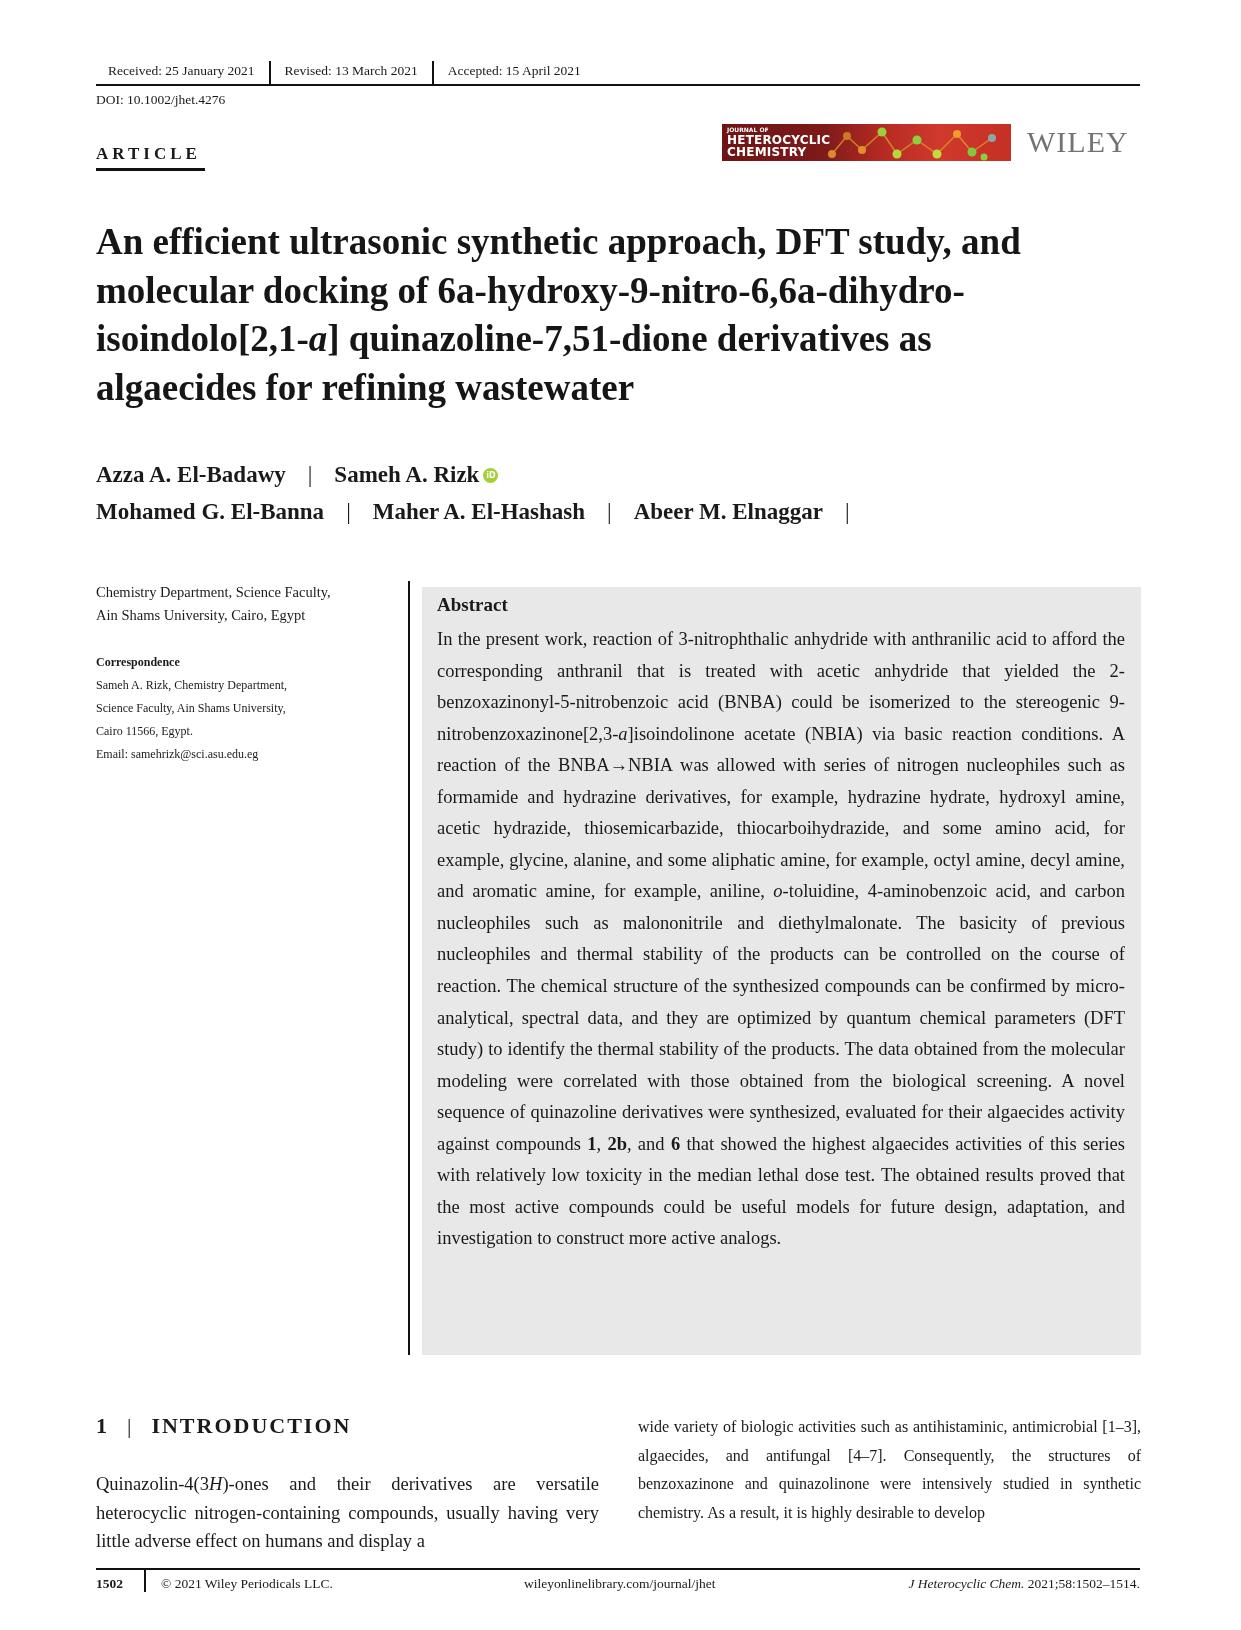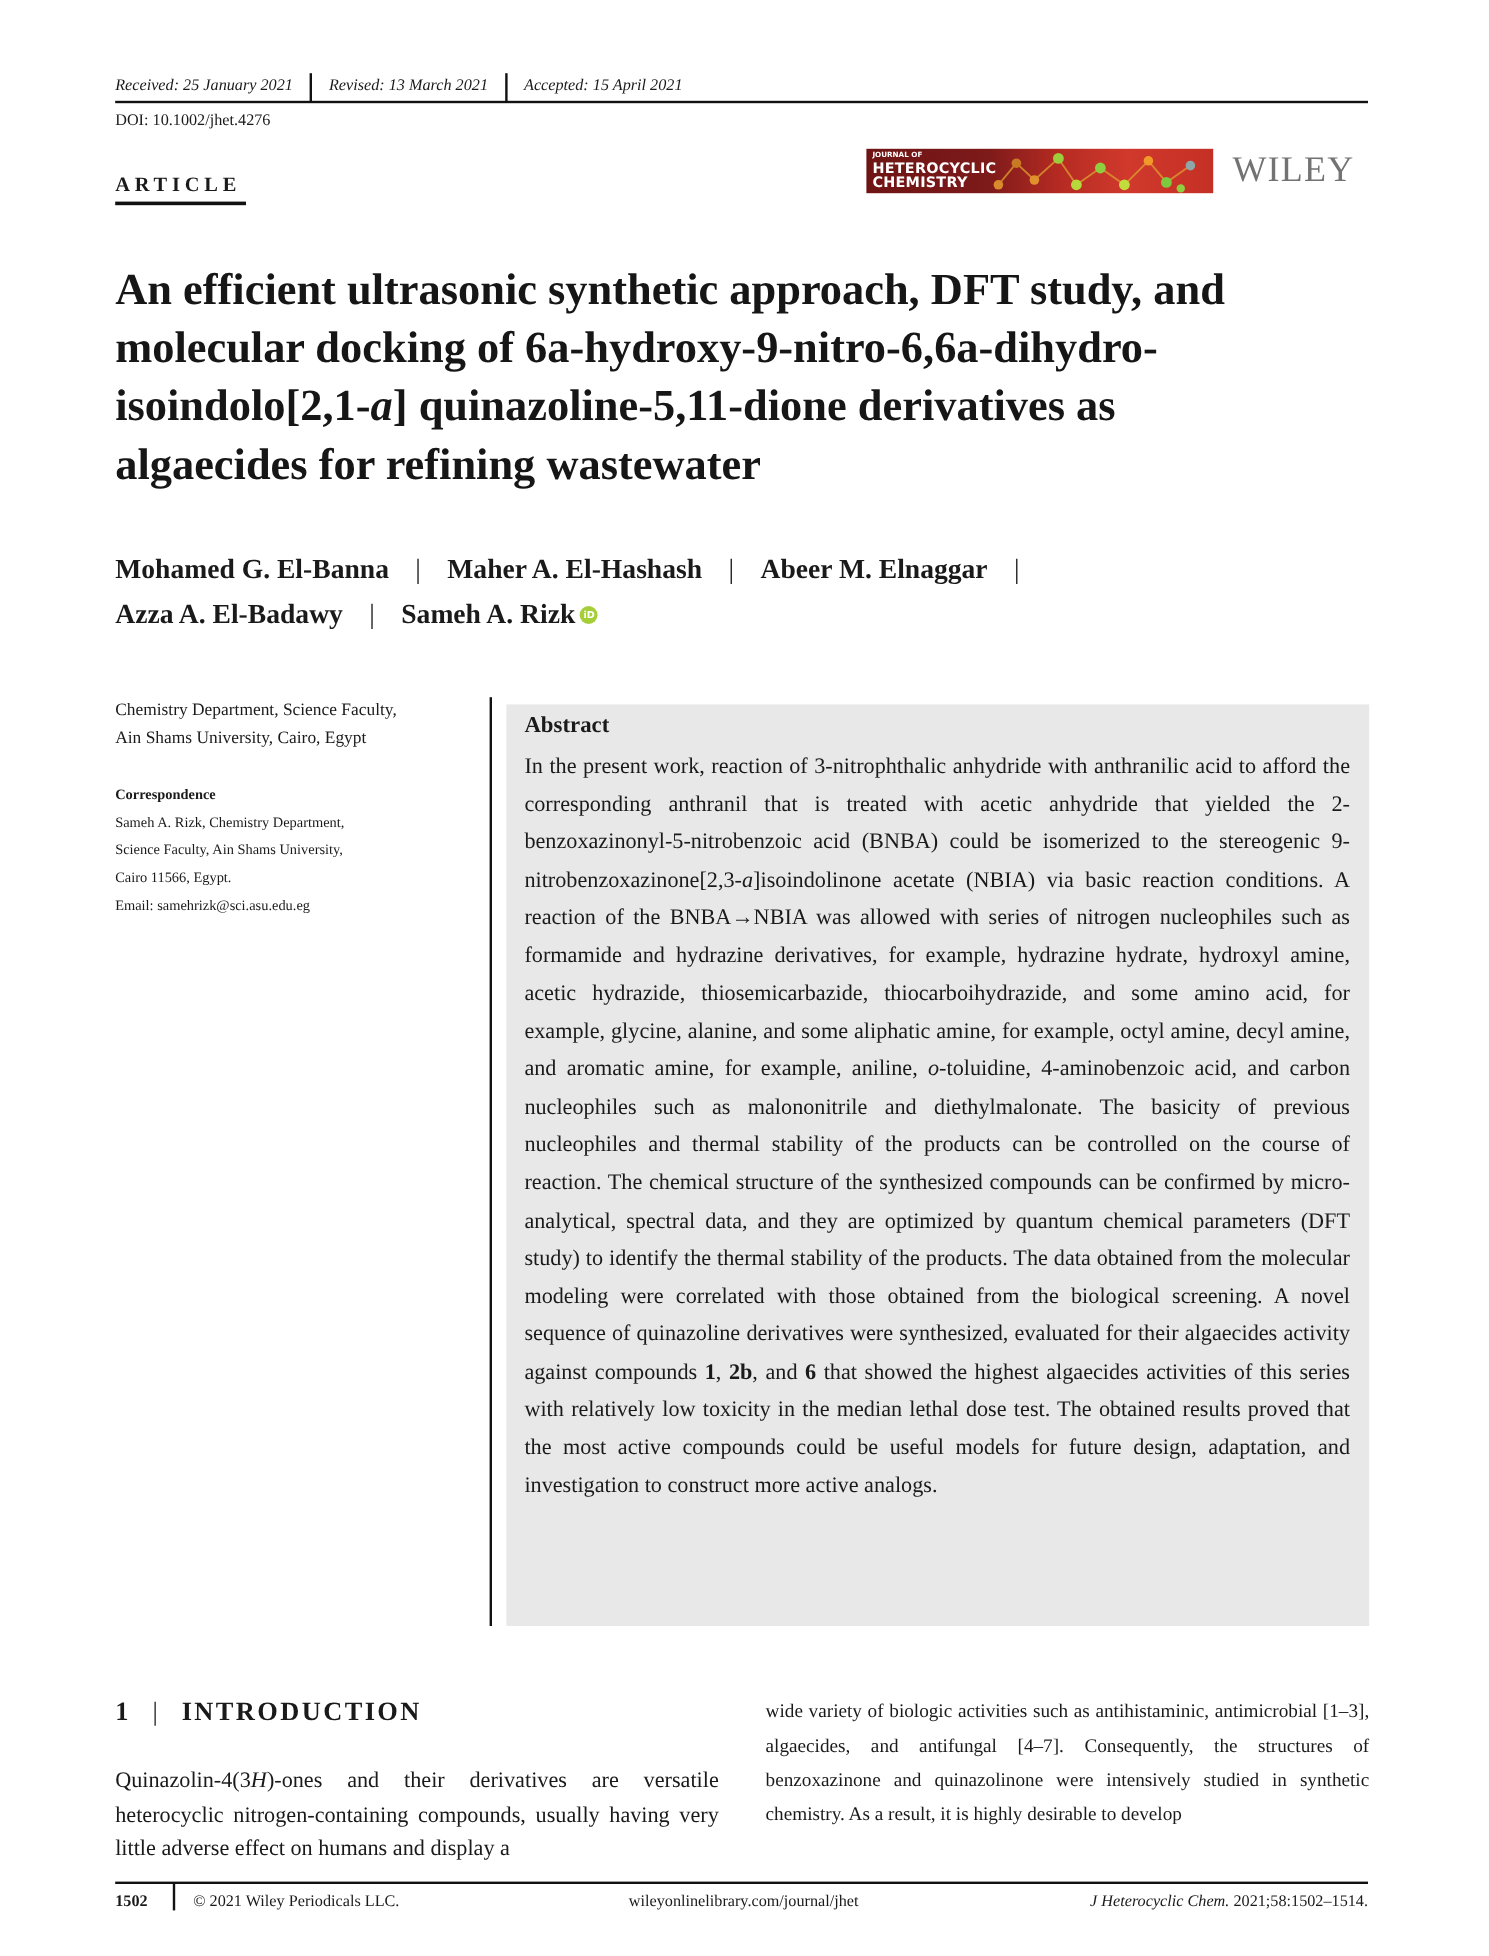--- a/index.html
+++ b/index.html
@@ -1,22 +1,22 @@
 <!DOCTYPE html>
 <html><head>
 <meta charset="utf-8">
 <style>
   html, body { margin: 0; padding: 0; background: #ffffff; }
   body { width: 1241px; height: 1630px; position: relative; overflow: hidden;
          font-family: "Liberation Serif", "DejaVu Serif", serif; color: #1a1a1a; }
   .abs { position: absolute; }
 
   
-  .dates { left: 96px; top: 61px; width: 1044px; height: 24px; display: flex; align-items: flex-start;
-           font-size: 13.5px; font-style: italic; }
+  .dates { left: 108px; top: 61px; width: 1044px; height: 24px; display: flex; align-items: flex-start;
+           font-size: 13.5px; }
   .dates .d { padding: 0 14px; line-height: 20px; border-left: 2px solid #111; height: 24px; }
   .dates .d:first-child { padding-left: 0; border-left: none; }
   .rule-top { left: 96px; top: 84px; width: 1044px; height: 2px; background: #111; }
   .doi { left: 96px; top: 92px; font-size: 13.5px; }
   .article { left: 96px; top: 144px; font-size: 17px; font-weight: bold; letter-spacing: 4px; }
   .article-ul { left: 96px; top: 168px; width: 109px; height: 3px; background: #111; }
 
   .journal-banner { left: 722px; top: 124px; width: 289px; height: 37px;
     background: linear-gradient(90deg, #6e1414 0%, #7d1a1a 35%, #b42a22 55%, #d0392c 75%, #c53025 100%);
     overflow: hidden; }
@@ -107,30 +107,30 @@
     <span class="s">JOURNAL OF</span>
     <span class="b">HETEROCYCLIC</span>
     <span class="b">CHEMISTRY</span>
   </div>
 </div>
 <div class="abs wiley">WILEY</div>
 
 <div class="abs title">
   <div>An efficient ultrasonic synthetic approach, DFT study, and</div>
   <div>molecular docking of 6a-hydroxy-9-nitro-6,6a-dihydro-</div>
-  <div><span>isoindolo[2,1-</span><i style="font-weight:bold">a</i><span>] quinazoline-5,11-dione derivatives as</span></div>
+  <div><span>isoindolo[2,1-</span><i style="font-weight:bold">a</i><span>] quinazoline-7,51-dione derivatives as</span></div>
   <div>algaecides for refining wastewater</div>
 </div>
 
 <div class="abs authors">
   <div>
-    <span>Mohamed G. El-Banna</span><span class="sep">|</span><span>Maher A. El-Hashash</span><span class="sep">|</span><span>Abeer M. Elnaggar</span><span class="sep">|</span>
+    <span>Azza A. El-Badawy</span><span class="sep">|</span><span>Sameh A. Rizk</span><span class="orcid">iD</span>
   </div>
   <div>
-    <span>Azza A. El-Badawy</span><span class="sep">|</span><span>Sameh A. Rizk</span><span class="orcid">iD</span>
+    <span>Mohamed G. El-Banna</span><span class="sep">|</span><span>Maher A. El-Hashash</span><span class="sep">|</span><span>Abeer M. Elnaggar</span><span class="sep">|</span>
   </div>
 </div>
 
 <div class="abs affil">
   <div>Chemistry Department, Science Faculty,</div>
   <div>Ain Shams University, Cairo, Egypt</div>
 </div>
 <div class="abs corr">
   <div class="h">Correspondence</div>
   <div>Sameh A. Rizk, Chemistry Department,</div>

